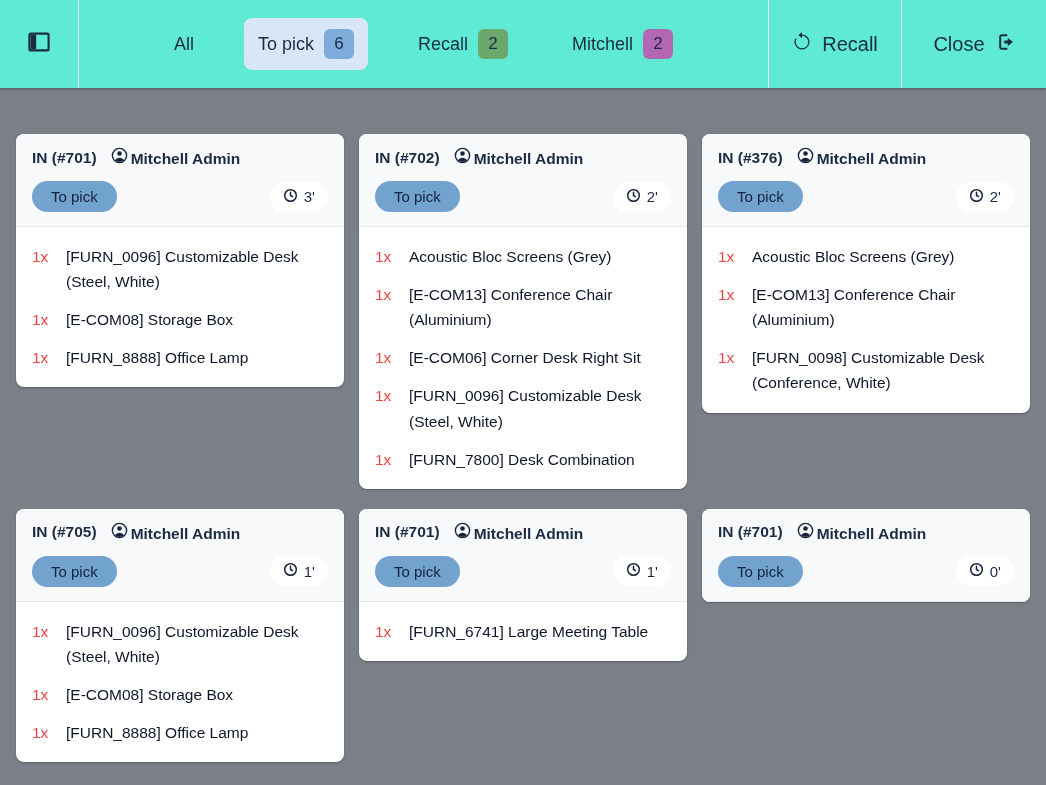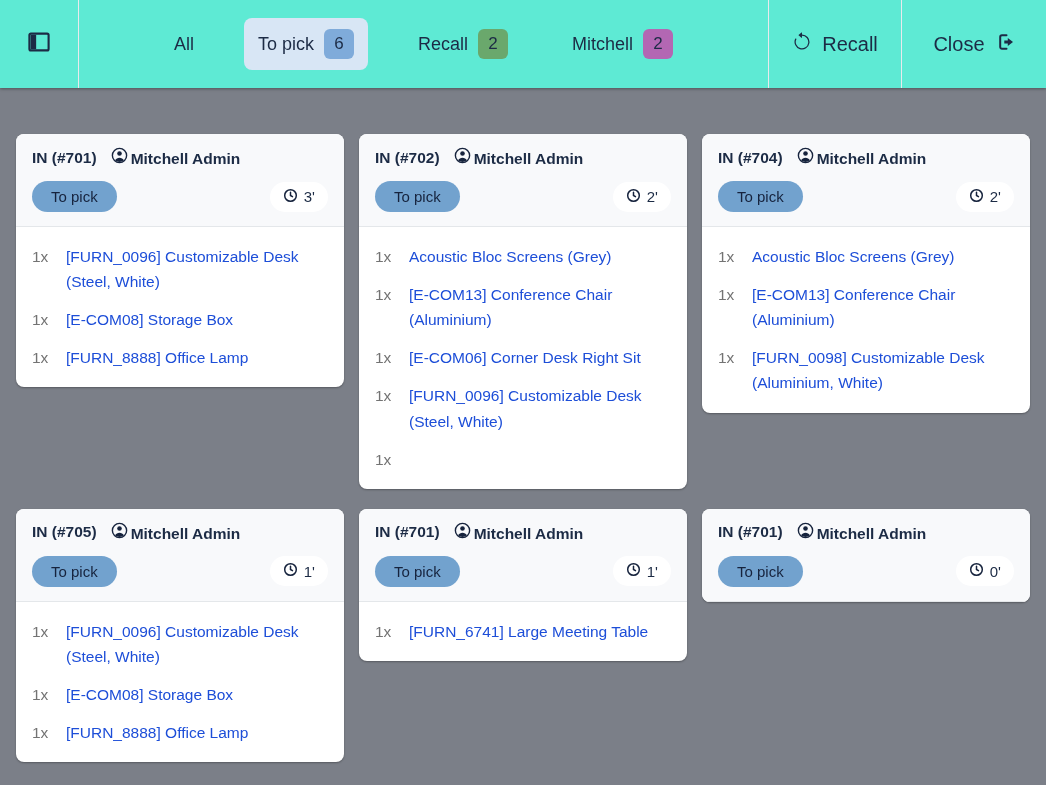--- a/index.html
+++ b/index.html
@@ -117,26 +117,26 @@
   .time-pill svg { width:15px; height:15px; color:#16233d; }
 
   .card-lines { padding:4px 16px 17px; }
   .product-line {
     display:flex;
     margin-top:13px;
     font-size:15.5px;
     line-height:1.62;
   }
   .line-qty {
-    color:#737373;
+    color:#ef4444;
     width:26px;
     flex-shrink:0;
     margin-right:8px;
   }
-  .line-name { color:#1d4ed8; }
+  .line-name { color:#0f172a; }
 </style>
 </head>
 <body>
 
 <header class="topbar">
 
   <div class="toggle-section">
     <span>
       <svg viewBox="0 0 16 16" width="24" height="24">
         <rect x="1.6" y="2.4" width="12.8" height="11.2" rx="1" fill="none" stroke="currentColor" stroke-width="1.4"></rect>
@@ -275,28 +275,29 @@
     <span class="line-name">[E-COM06] Corner Desk Right Sit</span>
   </div>
 
   <div class="product-line">
     <span class="line-qty">1x</span>
     <span class="line-name">[FURN_0096] Customizable Desk (Steel, White)</span>
   </div>
 
   <div class="product-line">
     <span class="line-qty">1x</span>
+    <span class="line-name">[FURN_7800] Desk Combination</span>
   </div>
 </div>
   </section>
 
   <section class="card">
     <div class="card-header">
       <div class="card-title-row">
-        <span class="card-ref">IN (#704)</span>
+        <span class="card-ref">IN (#376)</span>
         <span class="user-wrap">
           <span>
             <svg viewBox="0 0 16 16" width="17" height="17">
               <circle cx="8" cy="8" r="6.7" fill="none" stroke="currentColor" stroke-width="1.3"></circle>
               <circle cx="8" cy="6.2" r="2.15" fill="currentColor"></circle>
               <path d="M3.8 12.5 a5 5 0 0 1 8.4 0 a6.7 6.7 0 0 1 -8.4 0 z" fill="currentColor"></path>
             </svg>
           </span>
           <span>Mitchell Admin</span>
         </span>
@@ -320,21 +321,21 @@
     <span class="line-name">Acoustic Bloc Screens (Grey)</span>
   </div>
 
   <div class="product-line">
     <span class="line-qty">1x</span>
     <span class="line-name">[E-COM13] Conference Chair (Aluminium)</span>
   </div>
 
   <div class="product-line">
     <span class="line-qty">1x</span>
-    <span class="line-name">[FURN_0098] Customizable Desk (Aluminium, White)</span>
+    <span class="line-name">[FURN_0098] Customizable Desk (Conference, White)</span>
   </div>
 </div>
   </section>
 
   <section class="card">
     <div class="card-header">
       <div class="card-title-row">
         <span class="card-ref">IN (#705)</span>
         <span class="user-wrap">
           <span>

